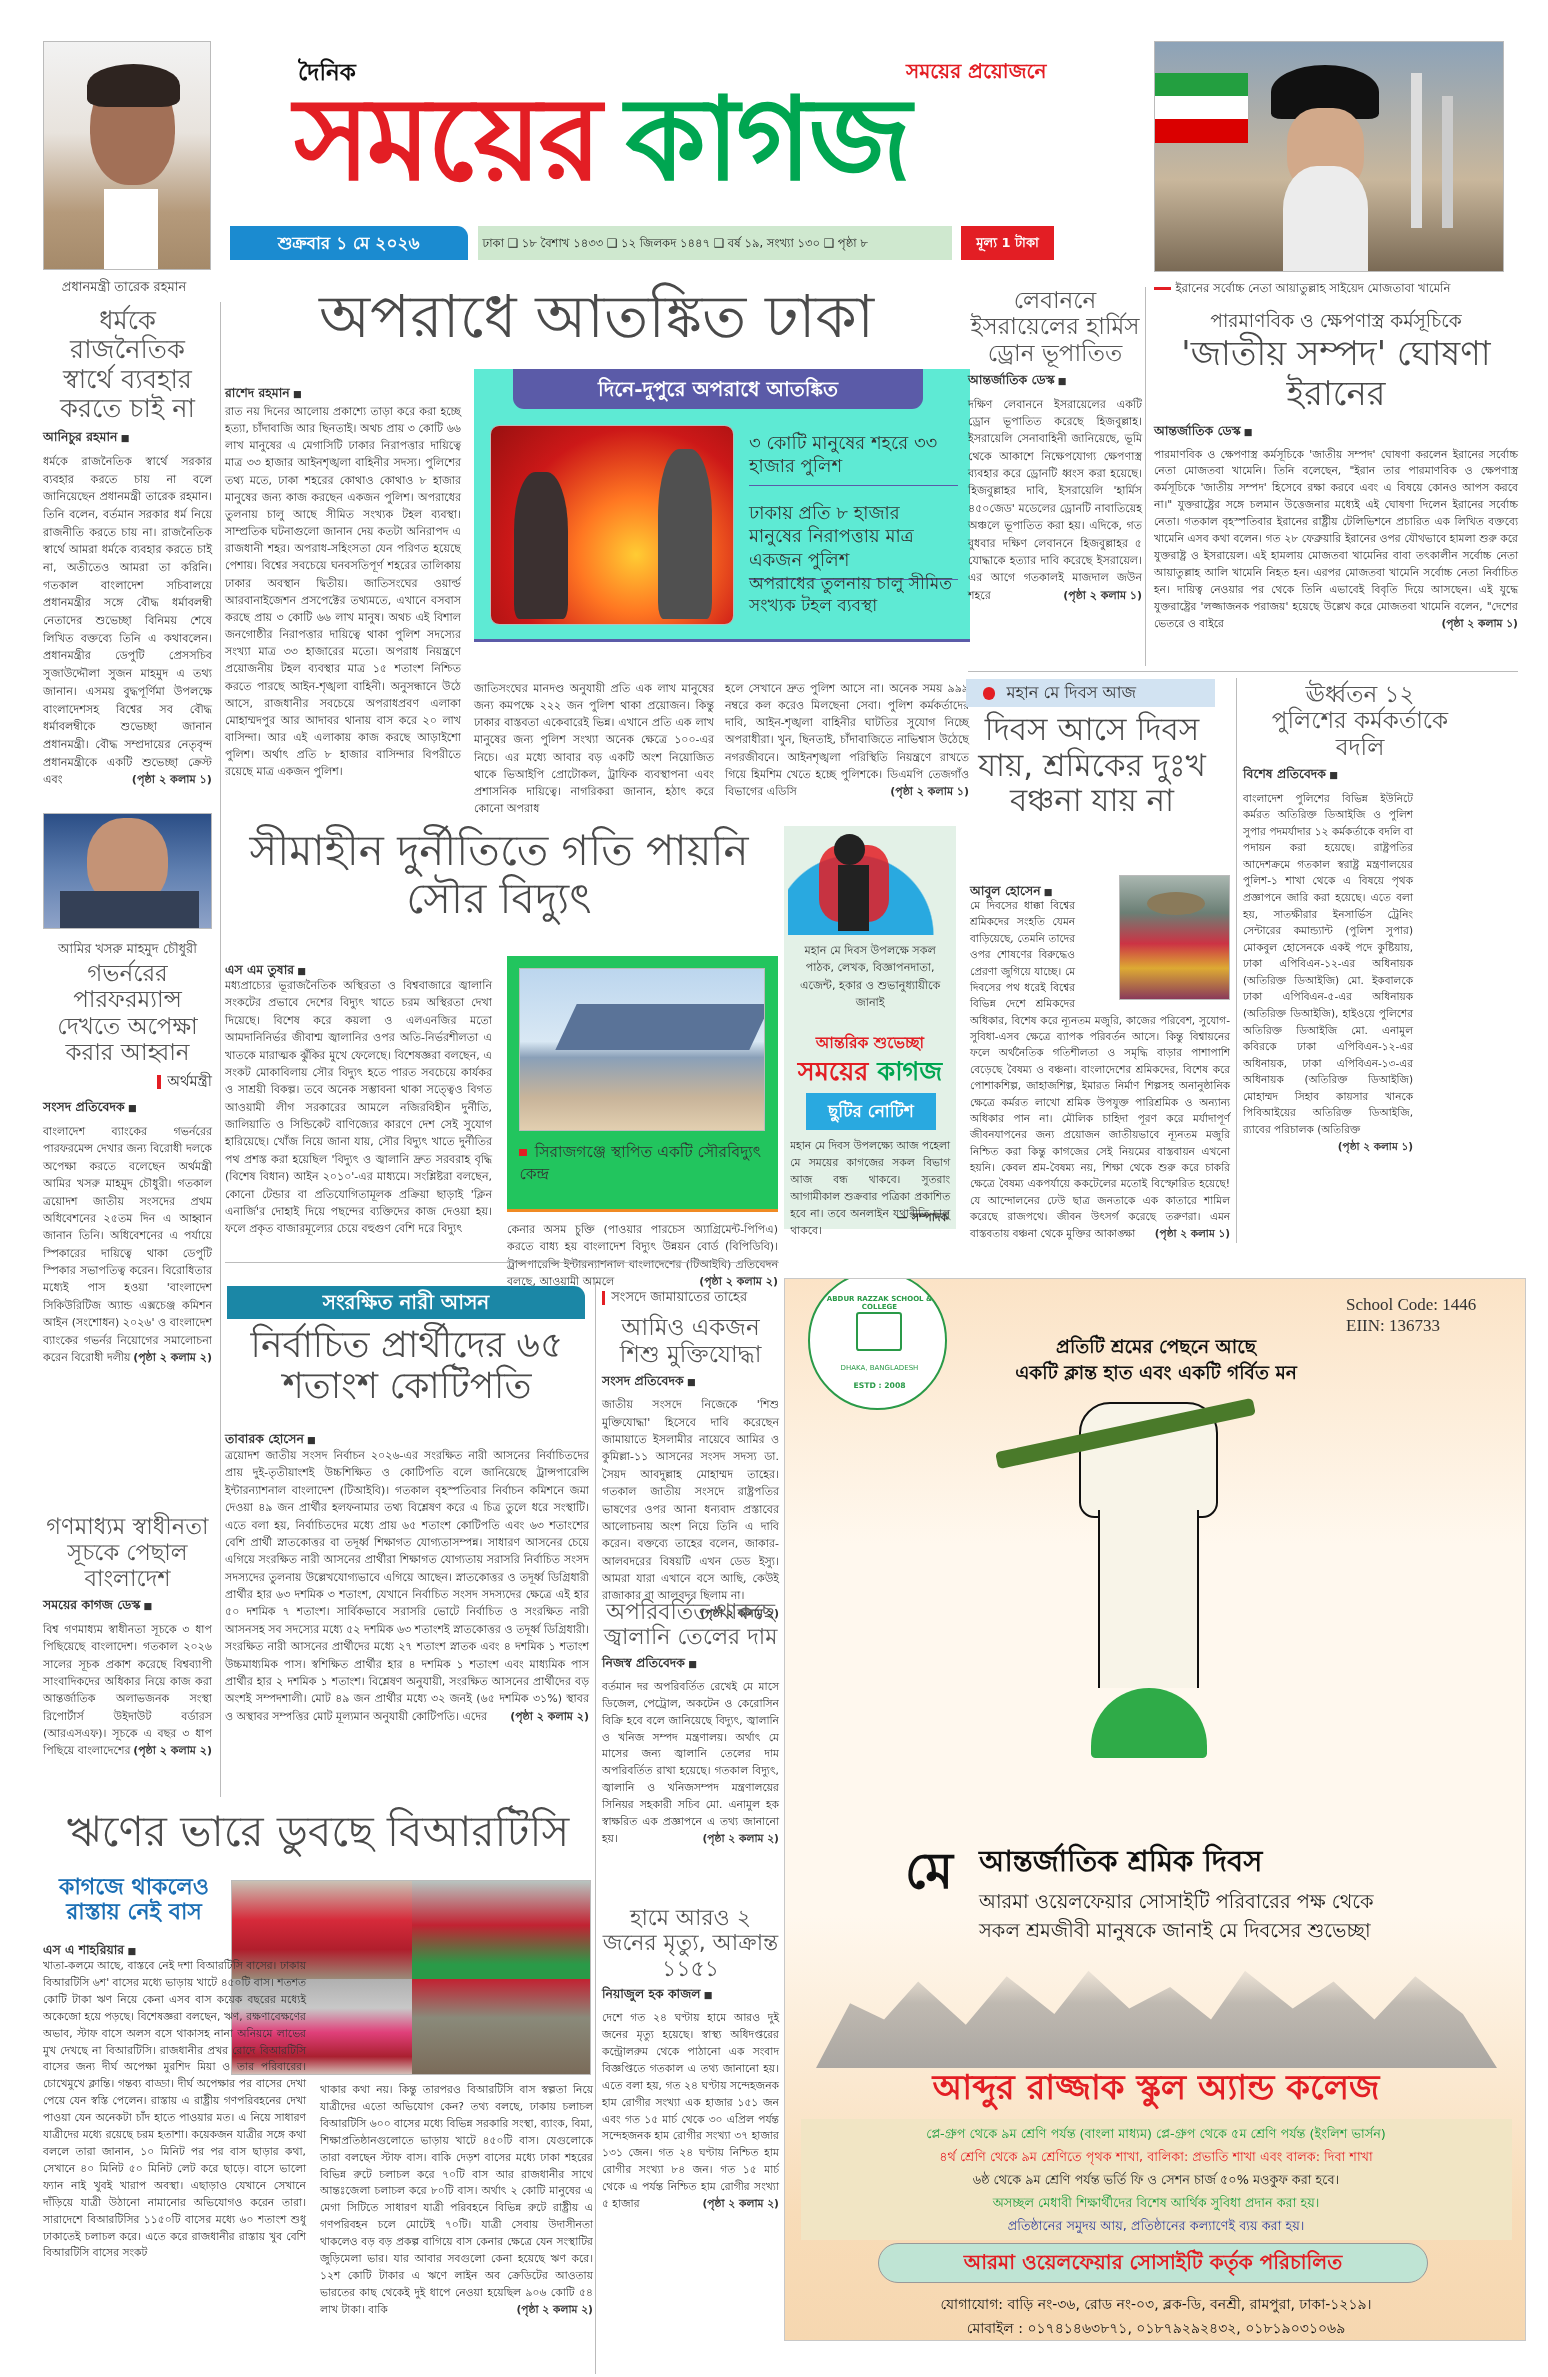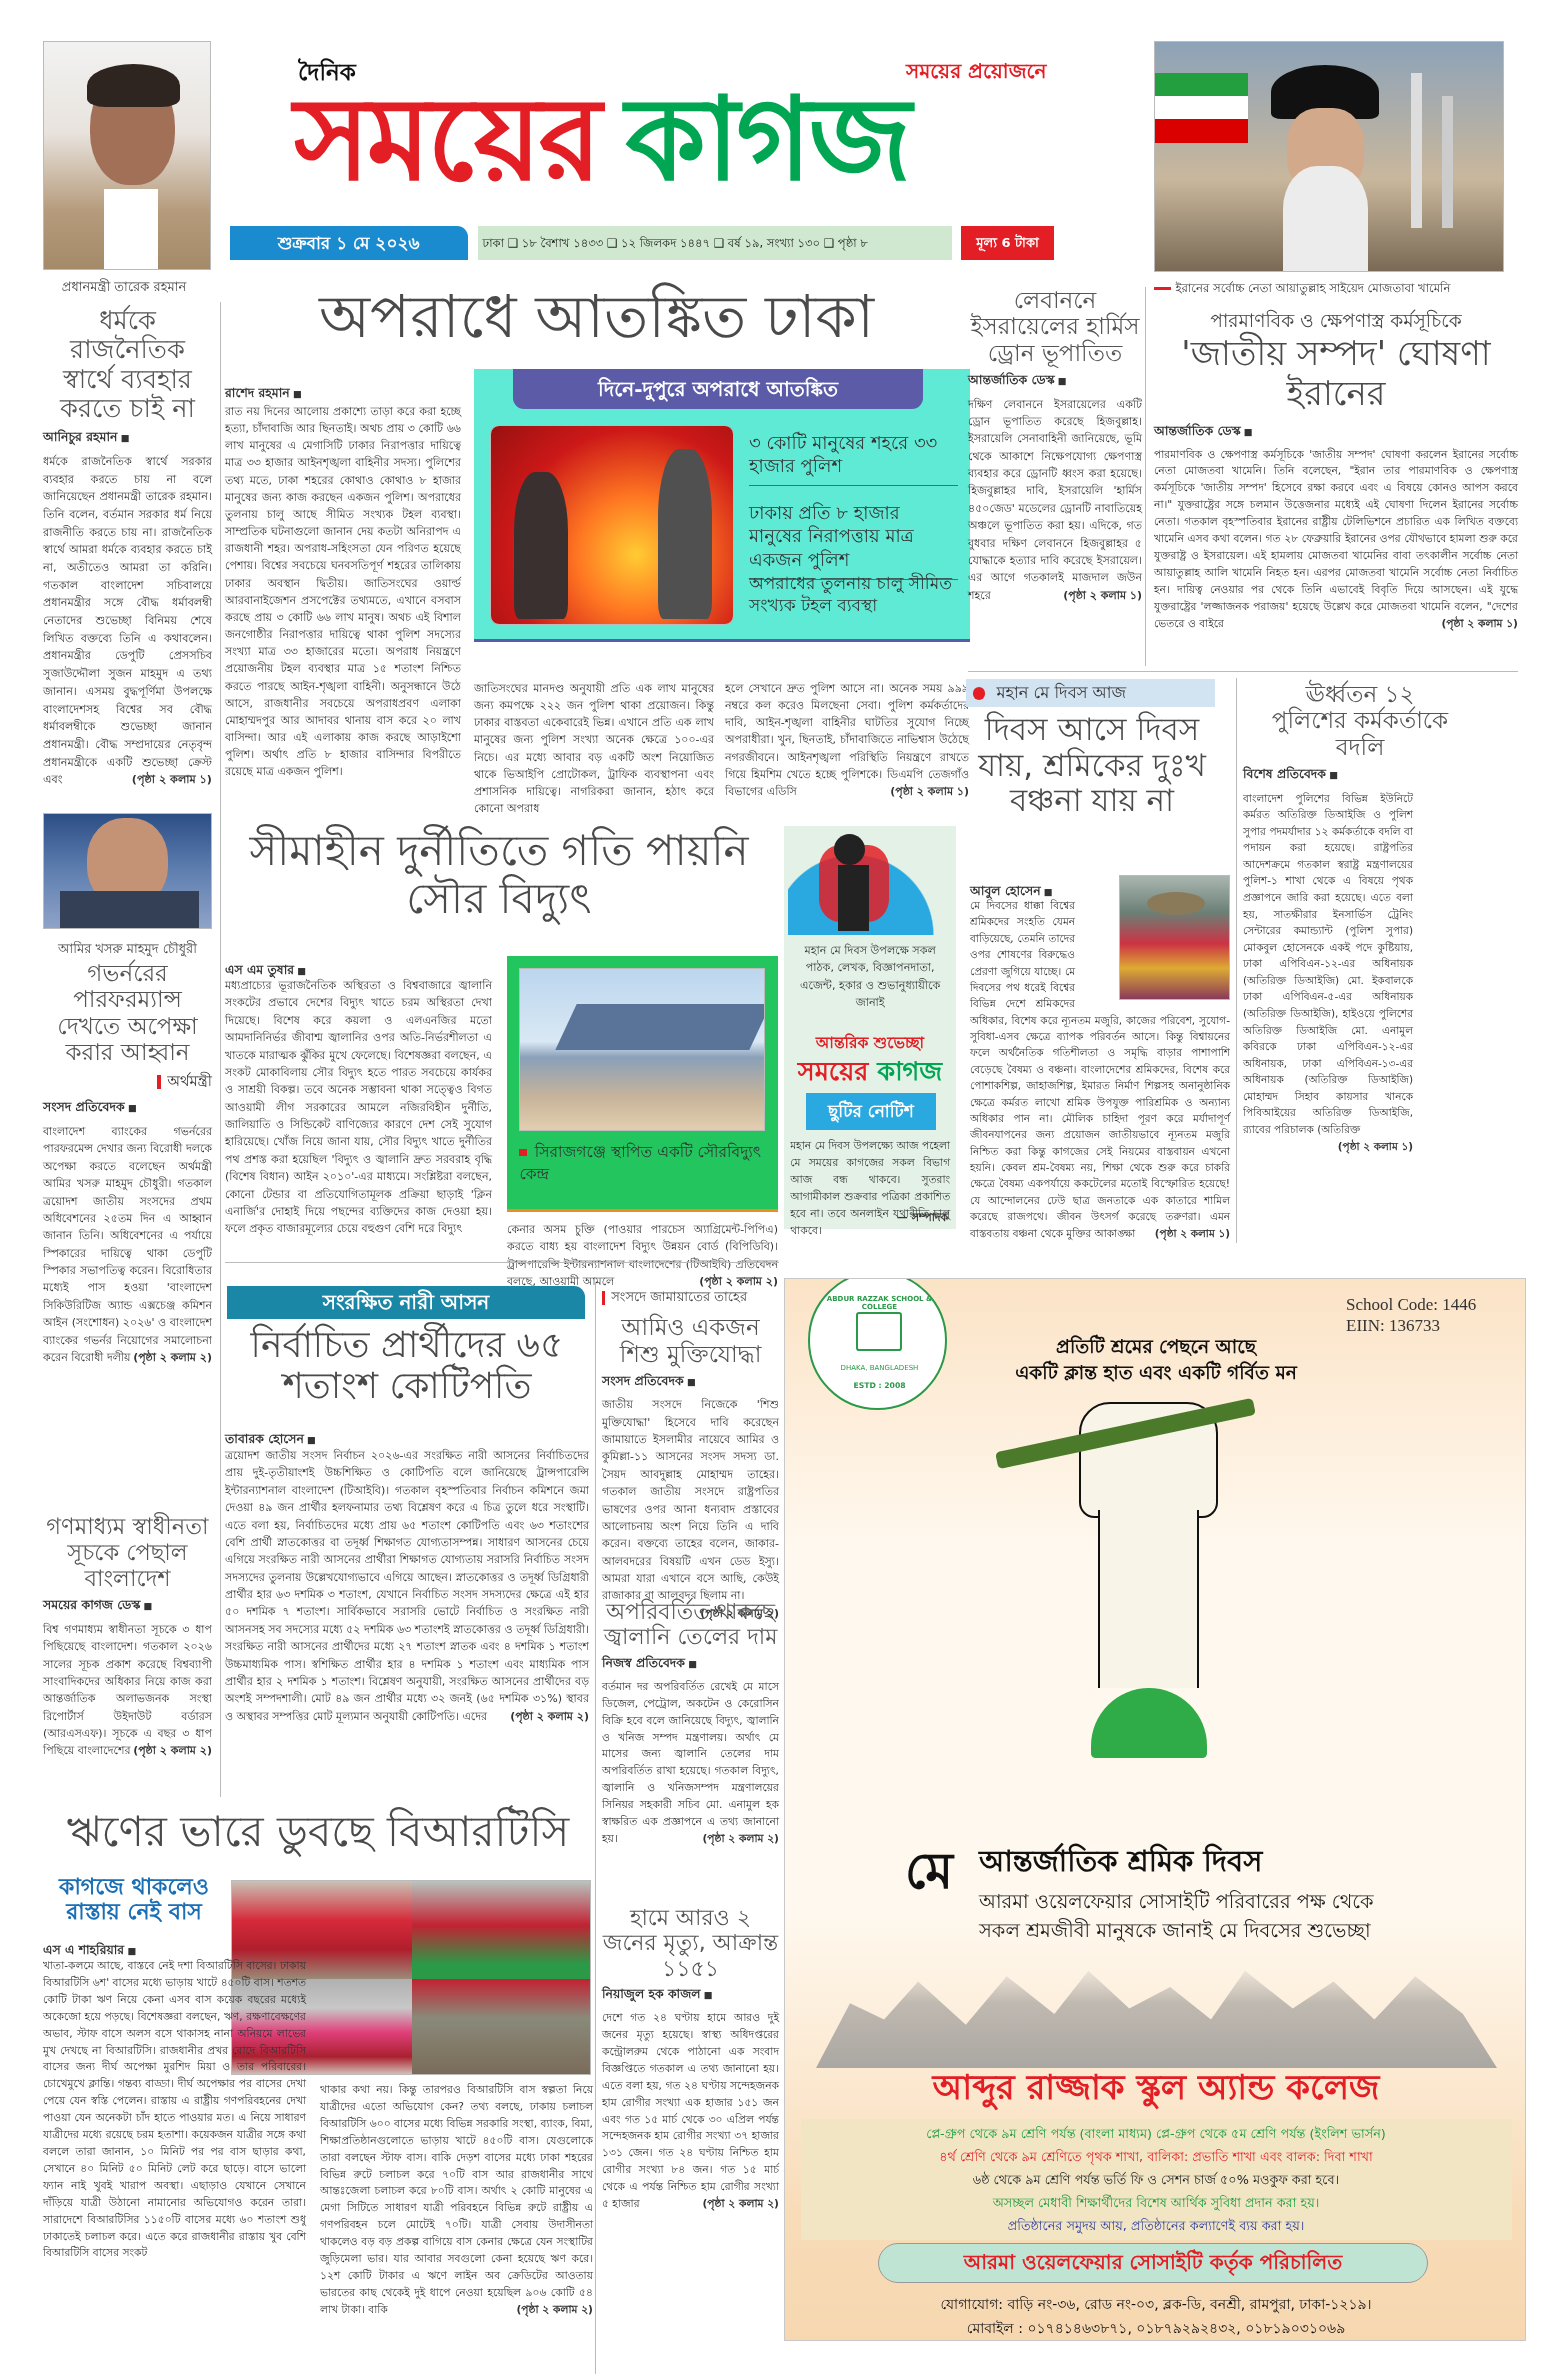--- a/index.html
+++ b/index.html
@@ -29,21 +29,21 @@
 <div class="abs" style="left:298px;top:54px;font-size:23px;color:#111;font-weight:bold">দৈনিক</div>
 <div class="abs" style="left:906px;top:56px;font-size:20px;color:#e31e24;font-weight:bold">সময়ের প্রয়োজনে</div>
 <div class="abs" style="left:294px;top:77px;width:852px;height:124px;white-space:nowrap">
   <span style="font-size:115px;font-weight:bold;color:#e31e24;line-height:124px;letter-spacing:-3.1px">সময়ের</span>
   <span style="font-size:115px;font-weight:bold;color:#00a651;line-height:124px;margin-left:23px;letter-spacing:-3.1px">কাগজ</span>
 </div>
 
 <div class="abs" style="left:225px;top:226px;width:929px;height:34px">
   <div style="position:absolute;left:4.6px;top:0;width:238px;height:34px;background:#1b8bd0;color:#fff;font-size:17px;font-weight:bold;line-height:34px;text-align:center;border-radius:0 11px 0 0">শুক্রবার ১ মে ২০২৬</div>
   <div style="position:absolute;left:253px;top:0;width:474px;height:34px;background:#cfe8cf;color:#222;font-size:11.6px;line-height:34px;padding-left:4.6px;white-space:nowrap;overflow:hidden">ঢাকা ❑ ১৮ বৈশাখ ১৪৩৩ ❑ ১২ জিলকদ ১৪৪৭ ❑ বর্ষ ১৯, সংখ্যা ১৩০ ❑ পৃষ্ঠা ৮</div>
-  <div style="position:absolute;left:736px;top:0;width:93px;height:34px;background:#e31e24;color:#fff;font-size:13px;font-weight:bold;line-height:34px;text-align:center">মূল্য 6 টাকা</div>
+  <div style="position:absolute;left:736px;top:0;width:93px;height:34px;background:#e31e24;color:#fff;font-size:13px;font-weight:bold;line-height:34px;text-align:center">মূল্য 1 টাকা</div>
 </div>
 
 <div class="abs photo" style="left:1154px;top:41px;width:350px;height:231px;background:linear-gradient(180deg,#8da3b8 0%,#c9b79c 60%,#7a6a55 100%)">
   <div style="position:absolute;left:0;top:31px;width:93px;height:70px;background:linear-gradient(180deg,#239f40 33%,#fff 33%,#fff 66%,#da0000 66%)"></div>
   <div style="position:absolute;left:116px;top:23px;width:108px;height:54px;border-radius:50% 50% 10% 10%;background:#111"></div>
   <div style="position:absolute;left:132px;top:66px;width:77px;height:85px;border-radius:40%;background:#d2a98a"></div>
   <div style="position:absolute;left:128px;top:124px;width:85px;height:107px;border-radius:40% 40% 0 0;background:#ececec"></div>
   <div style="position:absolute;left:256px;top:31px;width:11px;height:155px;background:#ddd"></div>
   <div style="position:absolute;left:287px;top:54px;width:11px;height:132px;background:#ccc"></div>
 </div>
@@ -103,21 +103,21 @@
 
 <div class="abs" style="left:1154px;top:310px;width:364px">
   <div class="hl" style="font-size:18.6px;color:#444">পারমাণবিক ও ক্ষেপণাস্ত্র কর্মসূচিকে</div>
   <div class="hl" style="font-size:34px;color:#4a4a4a;margin-top:3.1px">'জাতীয় সম্পদ' ঘোষণা ইরানের</div>
   <div class="by" style="margin-top:9.3px">আন্তর্জাতিক ডেস্ক</div>
   <div class="body" style="font-size:10.7px"><span>পারমাণবিক ও ক্ষেপণাস্ত্র কর্মসূচিকে 'জাতীয় সম্পদ' ঘোষণা করলেন ইরানের সর্বোচ্চ নেতা মোজতবা খামেনি। তিনি বলেছেন, "ইরান তার পারমাণবিক ও ক্ষেপণাস্ত্র কর্মসূচিকে 'জাতীয় সম্পদ' হিসেবে রক্ষা করবে এবং এ বিষয়ে কোনও আপস করবে না।" যুক্তরাষ্ট্রের সঙ্গে চলমান উত্তেজনার মধ্যেই এই ঘোষণা দিলেন ইরানের সর্বোচ্চ নেতা। গতকাল বৃহস্পতিবার ইরানের রাষ্ট্রীয় টেলিভিশনে প্রচারিত এক লিখিত বক্তব্যে খামেনি এসব কথা বলেন। গত ২৮ ফেব্রুয়ারি ইরানের ওপর যৌথভাবে হামলা শুরু করে যুক্তরাষ্ট্র ও ইসরায়েল। এই হামলায় মোজতবা খামেনির বাবা তৎকালীন সর্বোচ্চ নেতা আয়াতুল্লাহ আলি খামেনি নিহত হন। এরপর মোজতবা খামেনি সর্বোচ্চ নেতা নির্বাচিত হন। দায়িত্ব নেওয়ার পর থেকে তিনি এভাবেই বিবৃতি দিয়ে আসছেন। এই যুদ্ধে যুক্তরাষ্ট্রের 'লজ্জাজনক পরাজয়' হয়েছে উল্লেখ করে মোজতবা খামেনি বলেন, "দেশের ভেতরে ও বাইরে</span> <span class="cont">(পৃষ্ঠা ২ কলাম ১)</span></div>
 </div>
 
 <div class="hline" style="left:968px;top:671px;width:550px"></div>
 
-<div class="abs" style="left:966px;top:679px;width:249px;height:28px;background:#d2e3f2;font-size:16.3px;line-height:28px;padding-left:7px">
+<div class="abs" style="left:966px;top:679px;width:249px;height:28px;background:#d2e3f2;font-size:16.3px;line-height:28px;padding-left:17px">
   <span style="display:inline-block;width:12.4px;height:12.4px;border-radius:50%;background:#e31e24;vertical-align:middle;margin-right:11px"></span><span>মহান মে দিবস আজ</span>
 </div>
 <div class="abs hl" style="left:968px;top:712px;width:248px;font-size:31px;color:#4a4a4a">দিবস আসে দিবস যায়, শ্রমিকের দুঃখ বঞ্চনা যায় না</div>
 <div class="abs by" style="left:970px;top:877px">আবুল হোসেন</div>
 <div class="abs photo" style="left:1119px;top:875px;width:111px;height:125px;background:linear-gradient(180deg,#a9b6b0 0%,#6b7f75 30%,#cc3344 55%,#ddaa33 75%,#8a3a5a 100%)">
   <div style="position:absolute;left:27px;top:15.5px;width:58px;height:23px;border-radius:50%;background:#8a7a5a"></div>
 </div>
 <div class="abs body" style="left:970px;top:897px;width:260px;font-size:10.5px;line-height:1.56">
   <div style="float:right;width:155px;height:108px"></div>
   <span>মে দিবসের ধাক্কা বিশ্বের শ্রমিকদের সংহতি যেমন বাড়িয়েছে, তেমনি তাদের ওপর শোষণের বিরুদ্ধেও প্রেরণা জুগিয়ে যাচ্ছে। মে দিবসের পথ ধরেই বিশ্বের বিভিন্ন দেশে শ্রমিকদের অধিকার, বিশেষ করে ন্যূনতম মজুরি, কাজের পরিবেশ, সুযোগ-সুবিধা-এসব ক্ষেত্রে ব্যাপক পরিবর্তন আসে। কিন্তু বিশ্বায়নের ফলে অর্থনৈতিক গতিশীলতা ও সমৃদ্ধি বাড়ার পাশাপাশি বেড়েছে বৈষম্য ও বঞ্চনা। বাংলাদেশের শ্রমিকদের, বিশেষ করে পোশাকশিল্প, জাহাজশিল্প, ইমারত নির্মাণ শিল্পসহ অনানুষ্ঠানিক ক্ষেত্রে কর্মরত লাখো শ্রমিক উপযুক্ত পারিশ্রমিক ও অন্যান্য অধিকার পান না। মৌলিক চাহিদা পূরণ করে মর্যাদাপূর্ণ জীবনযাপনের জন্য প্রয়োজন জাতীয়ভাবে ন্যূনতম মজুরি নিশ্চিত করা কিন্তু কাগজের সেই নিয়মের বাস্তবায়ন এখনো হয়নি। কেবল শ্রম-বৈষম্য নয়, শিক্ষা থেকে শুরু করে চাকরি ক্ষেত্রে বৈষম্য একপর্যায়ে ককটেলের মতোই বিস্ফোরিত হয়েছে! যে আন্দোলনের ঢেউ ছাত্র জনতাকে এক কাতারে শামিল করেছে রাজপথে। জীবন উৎসর্গ করেছে তরুণরা। এমন বাস্তবতায় বঞ্চনা থেকে মুক্তির আকাঙ্ক্ষা</span> <span class="cont">(পৃষ্ঠা ২ কলাম ১)</span>

